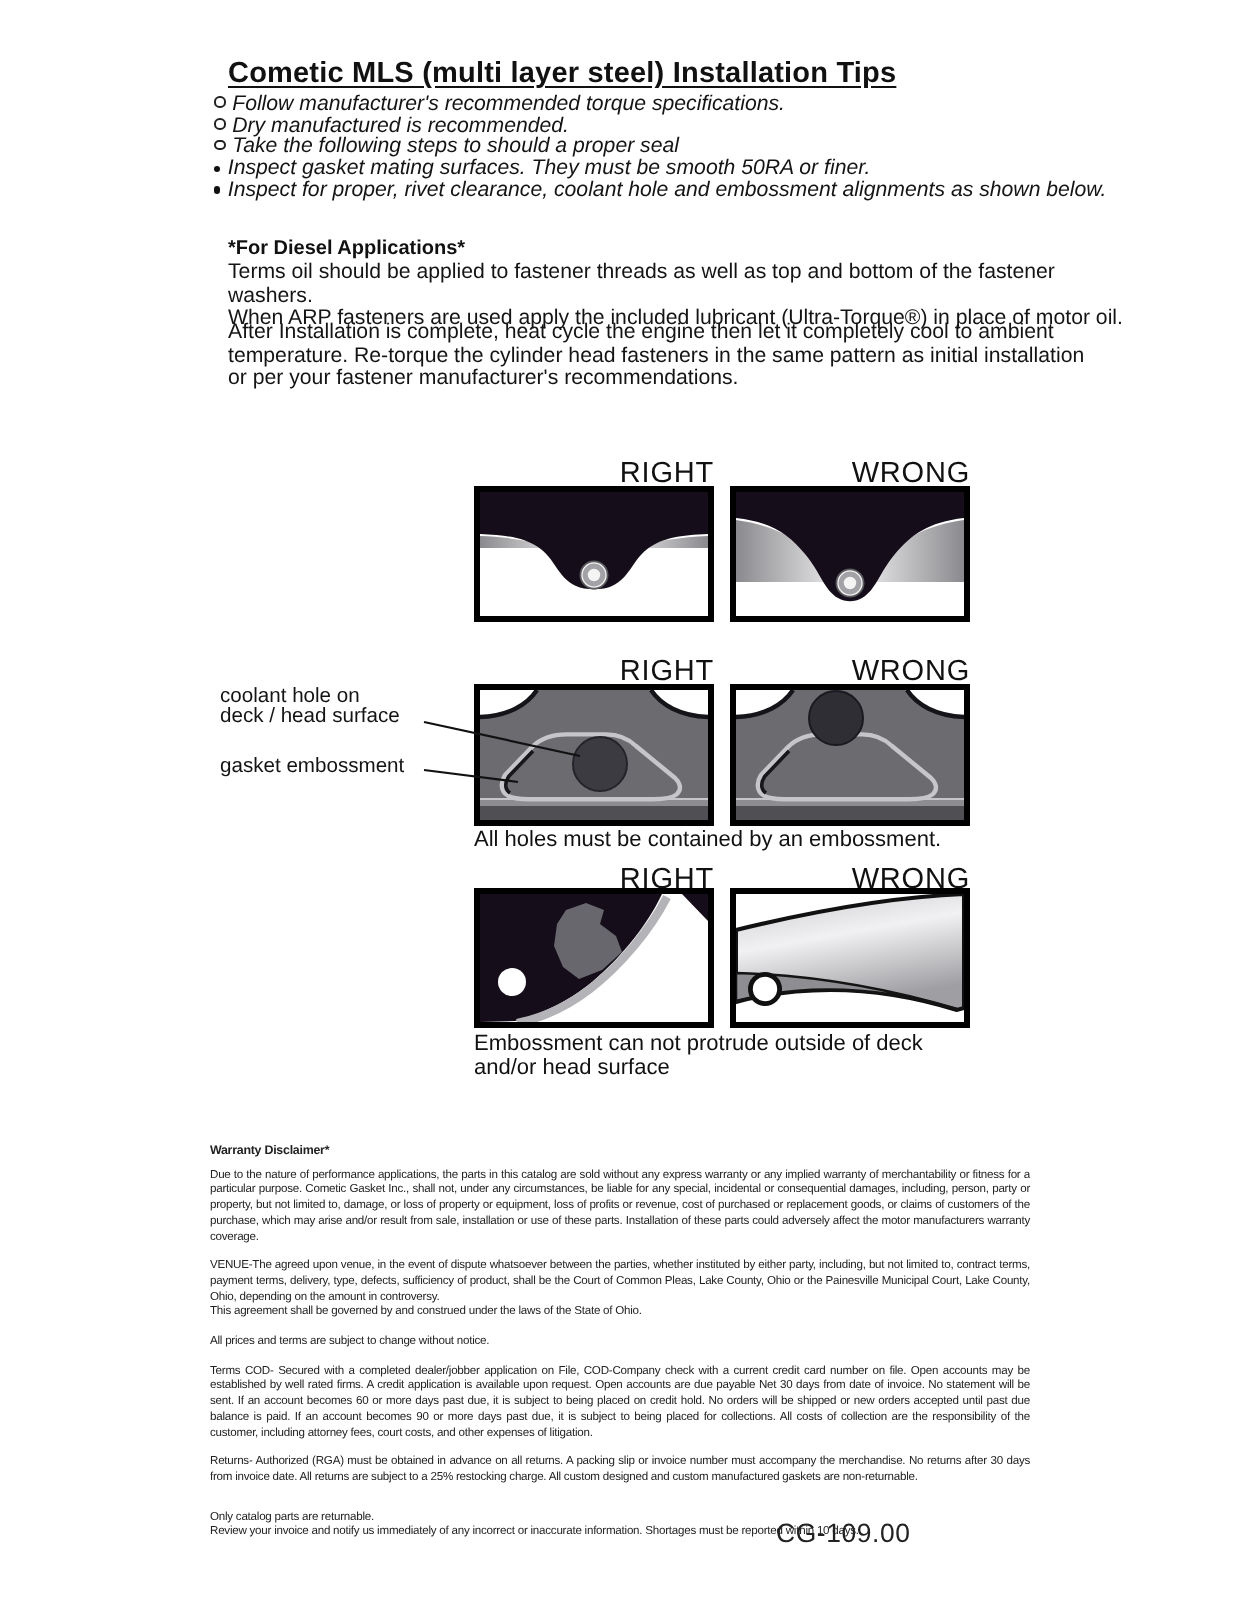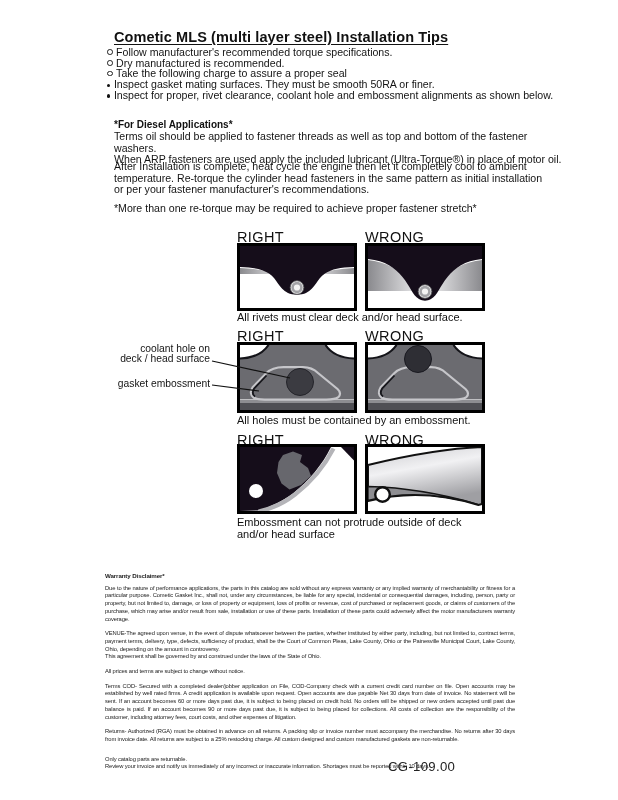--- a/index.html
+++ b/index.html
@@ -5,36 +5,36 @@
   html,body{margin:0;padding:0;background:#ffffff;}
   #page{
     position:relative;width:574px;height:800px;background:#ffffff;overflow:hidden;
     font-family:"Liberation Sans","DejaVu Sans",sans-serif;color:#1a1a1a;
   }
   .abs{position:absolute;}
   .title{
     font-size:14.5px;font-weight:bold;text-decoration:underline;
     text-underline-offset:2px;letter-spacing:0.1px;color:#111;
   }
-  .tips{font-size:10.6px;line-height:10.7px;color:#141414;}
+  .tips{font-size:10.6px;line-height:10.7px;color:#141414;font-style:italic;}
   .tipline{white-space:nowrap;}
   .obullet{
     display:inline-block;width:3.6px;height:3.6px;border:1px solid #222;border-radius:50%;
     margin-right:3.5px;position:relative;top:-1px;
   }
   .fbullet{
     display:inline-block;width:3.4px;height:3.4px;background:#111;border-radius:50%;
     margin-right:3.5px;position:relative;top:-1px;
   }
   .sub{}
   .h2{font-size:10px;font-weight:bold;color:#111;}
   .para{font-size:10.6px;line-height:11.6px;white-space:pre-line;width:450px;color:#141414;}
-  .figlabel{font-size:14.5px;letter-spacing:0.4px;width:120px;text-align:left;color:#111;}
+  .figlabel{font-size:14.5px;letter-spacing:0.4px;width:120px;text-align:right;color:#111;}
   .figcap{font-size:11px;color:#111;white-space:pre-line;line-height:11.5px;}
-  .ann{font-size:10.3px;line-height:10.4px;width:100px;text-align:right;white-space:pre-line;color:#141414;}
+  .ann{font-size:10.3px;line-height:10.4px;width:100px;text-align:left;white-space:pre-line;color:#141414;}
   .figbox{position:absolute;}
   .warr{width:410px;font-size:5.8px;line-height:7.7px;letter-spacing:-0.12px;text-align:justify;color:#222;}
   .warr .whead{font-size:6.2px;font-weight:bold;margin-bottom:5px;text-align:left;}
   .warr .wp{margin:0 0 7px 0;}
   .warr .wp0{margin:0;}
   .warr .gap12{margin-bottom:12px;}
   .footer-code{font-size:13.2px;color:#222;letter-spacing:0.3px;}
 </style>
 </head>
 <body>
@@ -57,32 +57,31 @@
           <stop offset="1" stop-color="#9f9fa3"></stop>
       </linearGradient>
     </defs>
   </svg>
 
   <div class="abs title" style="left:114px;top:29px">Cometic MLS (multi layer steel) Installation Tips</div>
 
   <div class="abs tips" style="left:107px;top:47px">
     <div class="tipline"><span class="obullet"></span><span>Follow manufacturer's recommended torque specifications.</span></div>
     <div class="tipline"><span class="obullet"></span><span>Dry manufactured is recommended.</span></div>
-    <div class="tipline"><span class="obullet"></span><span>Take the following charge to assure a proper seal</span></div>
+    <div class="tipline"><span class="obullet"></span><span>Take the following steps to should a proper seal</span></div>
     <div class="tipline sub"><span class="fbullet"></span><span>Inspect gasket mating surfaces.  They must be smooth 50RA or finer.</span></div>
     <div class="tipline sub"><span class="fbullet"></span><span>Inspect for proper, rivet clearance, coolant hole and embossment alignments as shown below.</span></div>
   </div>
 
   <div class="abs h2" style="left:114px;top:119px">*For Diesel Applications*</div>
   <div class="abs para" style="left:114px;top:131px">Terms oil should be applied to fastener threads as well as top and bottom of the fastener washers.
 When ARP fasteners are used apply the included lubricant (Ultra-Torque®) in place of motor oil.</div>
   <div class="abs para" style="left:114px;top:161px">After Installation is complete, heat cycle the engine then let it completely cool to ambient
 temperature. Re-torque the cylinder head fasteners in the same pattern as initial installation
 or per your fastener manufacturer's recommendations.</div>
-  <div class="abs para" style="left:114px;top:203px">*More than one re-torque may be required to achieve proper fastener stretch*</div>
 
   <div class="abs figlabel" style="left:237px;top:229px">RIGHT</div>
   <div class="abs figlabel" style="left:365px;top:229px">WRONG</div>
 
   <svg class="figbox" style="left:237px;top:243px" width="120" height="68" viewBox="0 0 120 68">
     <rect x="0" y="0" width="120" height="68" fill="#ffffff"></rect>
     <path d="M3,25 C17,25.5 29,27.5 42,31 L3,31 Z" fill="url(#gSilverL)"></path>
     <path d="M117,25 C103,25.5 91,27.5 78,31 L117,31 Z" fill="url(#gSilverR)"></path>
     <rect x="3" y="31" width="114" height="34" fill="#ffffff"></rect>
     <path d="M3,3 H117 V24 C103,24.5 95,26 88,30.5 C79.5,36 78.5,45.5 69,50 C64.5,52.2 55.5,52.2 51,50 C41.5,45.5 40.5,36 32,30.5 C25,26 17,24.5 3,24 Z" fill="#150d1a"></path>
@@ -95,21 +94,20 @@
     <rect x="0" y="0" width="120" height="68" fill="#ffffff"></rect>
     <path d="M3,17 C21,19.5 33,26 41,34 C45.5,39 47.5,43.5 48.5,48 L3,48 Z" fill="url(#gSilverL)"></path>
     <path d="M117,17 C99,19.5 87,26 79,34 C74.5,39 72.5,43.5 71.5,48 L117,48 Z" fill="url(#gSilverR)"></path>
     <rect x="3" y="48" width="114" height="17" fill="#ffffff"></rect>
     <path d="M3,3 H117 V16 C99,18 90.5,24.5 82.5,34 C74.5,43.5 73,52 66,56 C62,58.2 58,58.2 54,56 C47,52 45.5,43.5 37.5,34 C29.5,24.5 21,18 3,16 Z" fill="#150d1a"></path>
     <circle cx="60" cy="48.5" r="6.8" fill="#f4f4f4" stroke="#5a5a5e" stroke-width="0.9"></circle>
     <circle cx="60" cy="48.5" r="4.4" fill="none" stroke="#a3a3a7" stroke-width="2.6"></circle>
     <rect x="1.5" y="1.5" width="117" height="65" fill="none" stroke="#000" stroke-width="3"></rect>
   </svg>
 
-  <div class="abs figcap" style="left:237px;top:312px">All rivets must clear deck and/or head surface.</div>
 
   <div class="abs figlabel" style="left:237px;top:328px">RIGHT</div>
   <div class="abs figlabel" style="left:365px;top:328px">WRONG</div>
 
   <div class="abs ann" style="left:110px;top:344px">coolant hole on
 deck / head surface</div>
   <div class="abs ann" style="left:110px;top:379px">gasket embossment</div>
 
   <svg class="figbox" style="left:237px;top:342px" width="120" height="71" viewBox="0 0 120 71">
     <rect x="0" y="0" width="120" height="71" fill="#ffffff"></rect>

